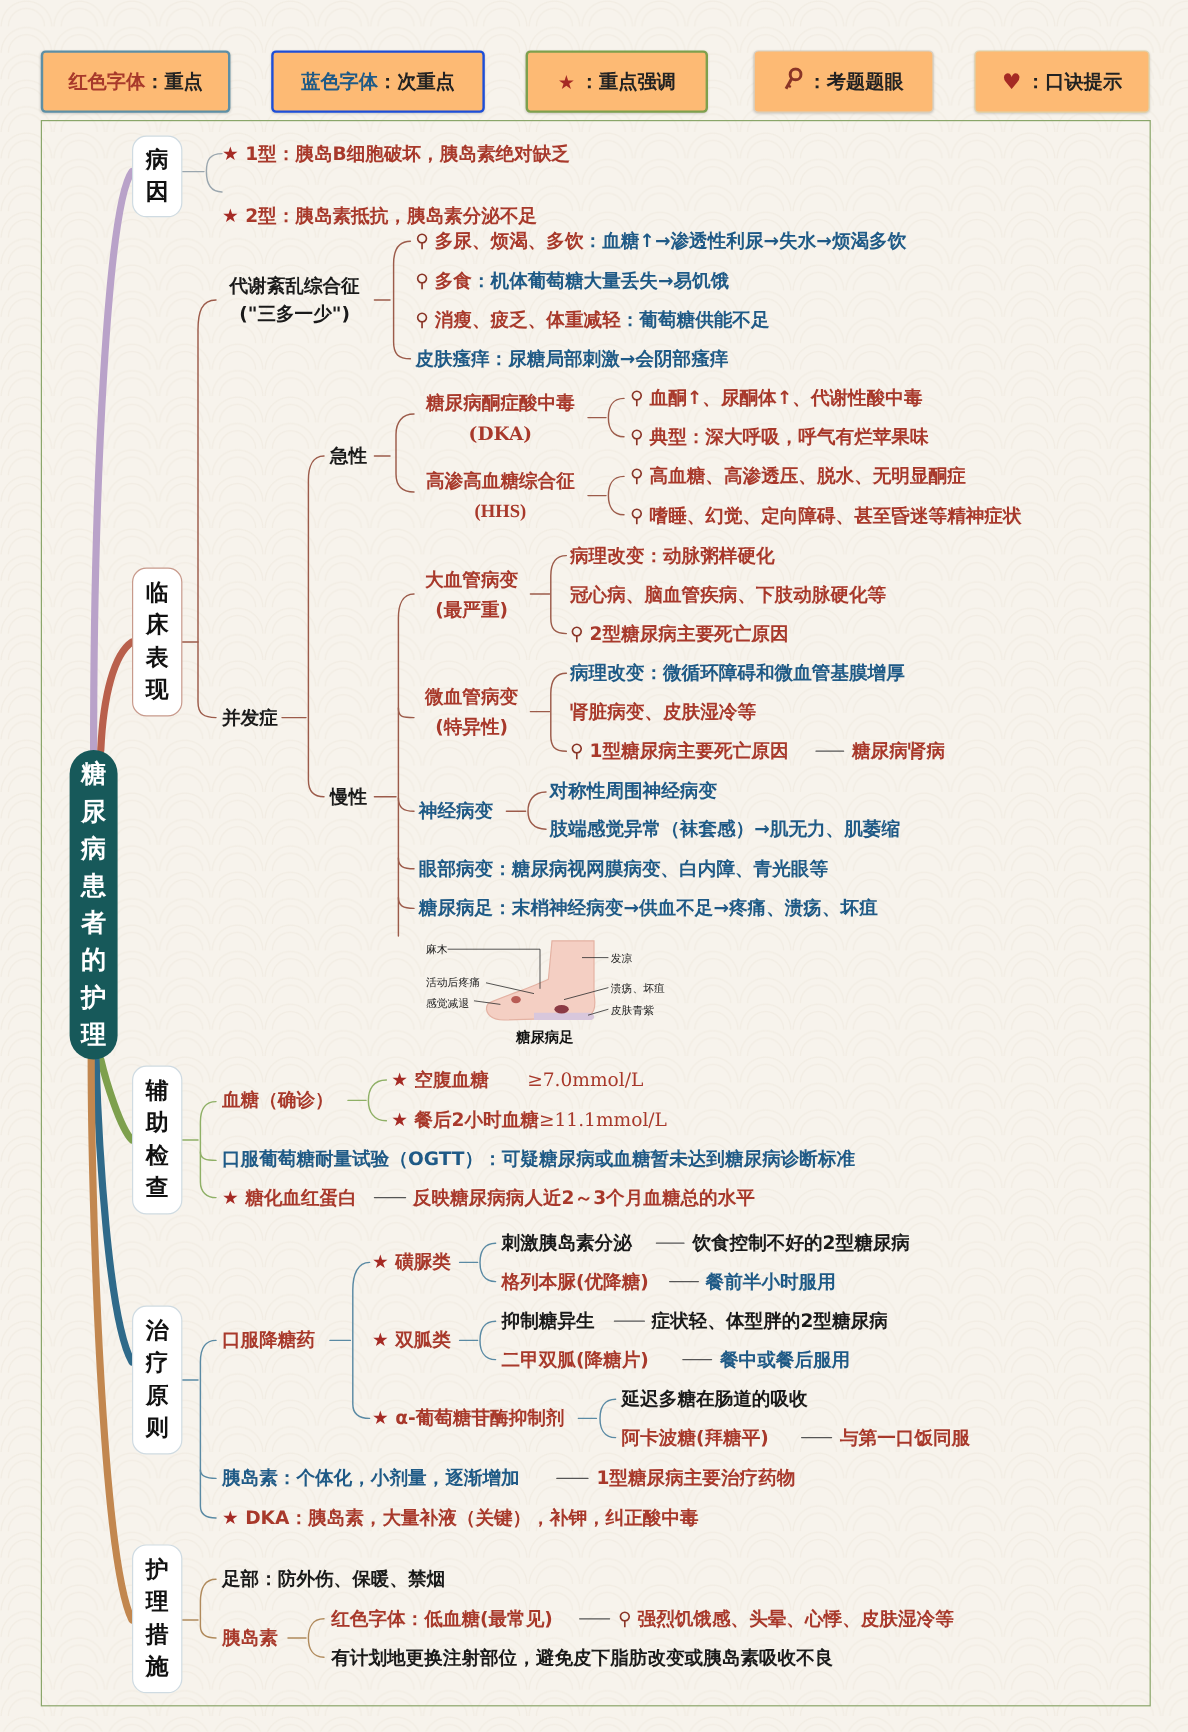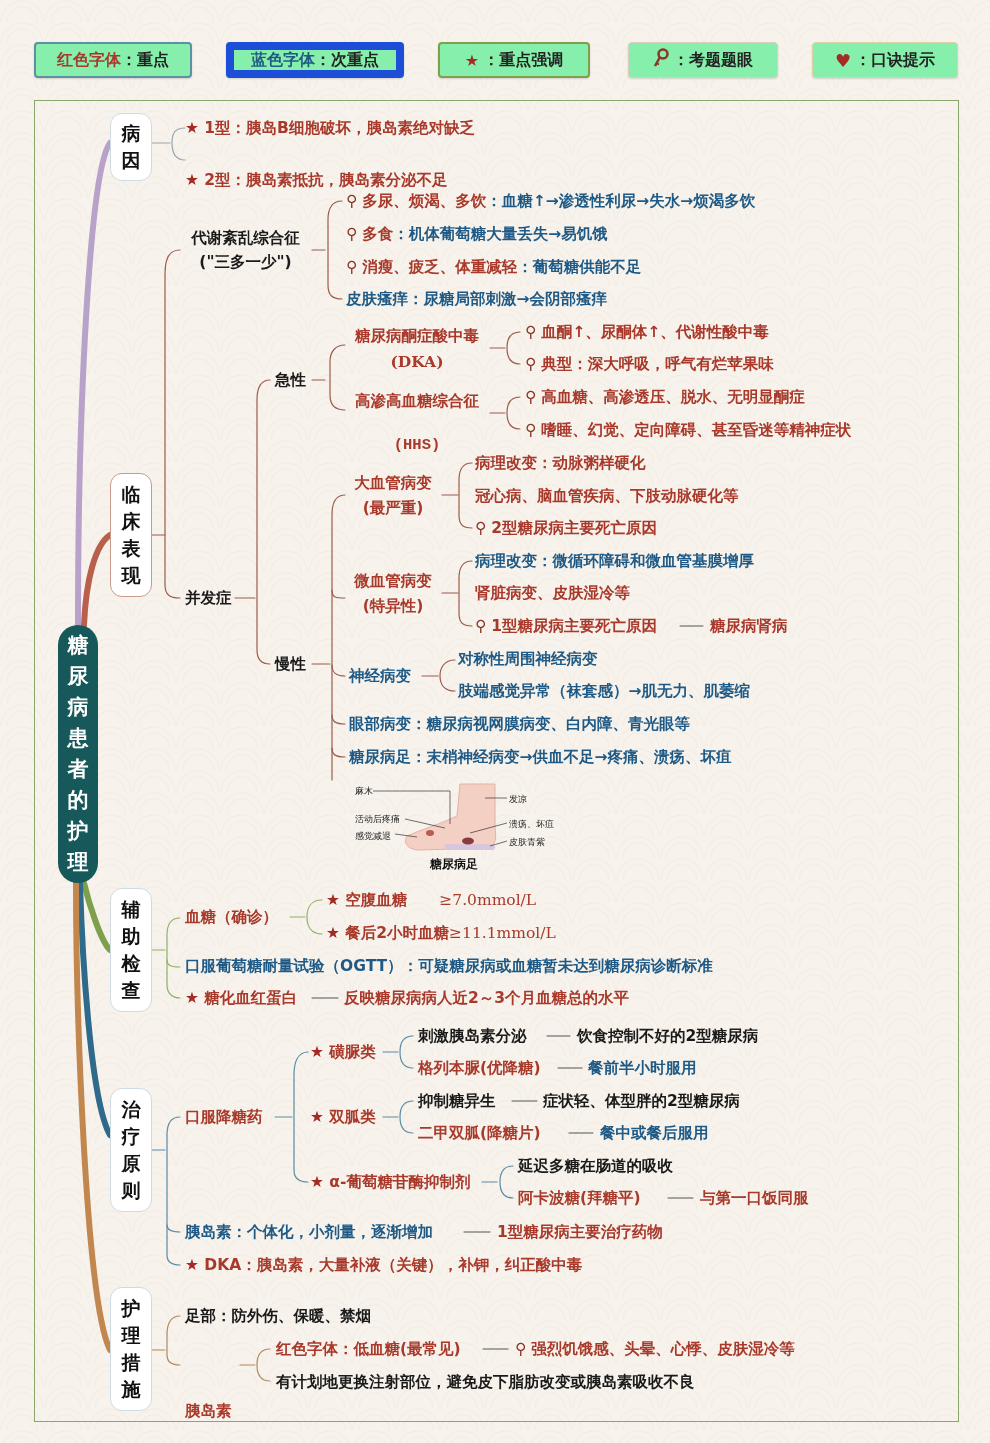--- a/index.html
+++ b/index.html
@@ -10,22 +10,22 @@
     font-weight: bold;
   }
   .bgpattern {
     position: absolute; inset: 0;
     background-image:
       radial-gradient(circle at 50% 100%, transparent 14px, rgba(230,222,208,0.35) 15px, transparent 16px, transparent 20px, rgba(230,222,208,0.35) 21px, transparent 22px);
     background-size: 44px 22px;
     pointer-events: none;
   }
   .legend {
-    position: absolute; top: 42px; height: 36px; box-sizing: border-box;
-    background: #86efac; border-radius: 4px; display: flex; align-items: center;
+    position: absolute; top: 42px; height: 52px; box-sizing: border-box;
+    background: #fdba74; border-radius: 4px; display: flex; align-items: center;
     justify-content: center; font-size: 16px; color: #222;
     box-shadow: 0 1px 2px rgba(0,0,0,0.15);
   }
   .frame {
     position: absolute; left: 34px; top: 100px; width: 925px; height: 1322px;
     border: 1.5px solid #8aa66a; box-sizing: border-box;
   }
   .red { color: #a8392b; }
   .blue { color: #1f5a86; }
   .black { color: #1a1a1a; }
@@ -50,21 +50,21 @@
 </style>
 </head>
 <body>
 
 <div class="bgpattern"></div>
 
 <div class="legend" style="left:34px;width:158px;border:2px solid #5d8fa5;">
   <span class="red">红色字体</span>
     <span>：重点</span>
 </div>
-<div class="legend" style="left:226px;width:178px;border:8px solid #1d4ed8;">
+<div class="legend" style="left:226px;width:178px;border:2px solid #1d4ed8;">
   <span class="blue">蓝色字体</span>
     <span>：次重点</span>
 </div>
 <div class="legend" style="left:438px;width:152px;border:2px solid #7ea04d;">
   <span class="star" style="margin-right:4px;">★</span>
     <span>：重点强调</span>
 </div>
 <div class="legend" style="left:628px;width:150px;border:1.5px solid #d8cfc0;justify-content:center;">
   <span style="margin-right:4px;">
     <svg width="16" height="20" viewBox="0 0 16 20">
@@ -240,21 +240,21 @@
 </div>
 <div class="t red" style="left:525px;top:322px;">
   <span class="key">⚲ </span><span>血酮↑、尿酮体↑、代谢性酸中毒</span>
 </div>
 <div class="t red" style="left:525px;top:354px;">
   <span class="key">⚲ </span><span>典型：深大呼吸，呼气有烂苹果味</span>
 </div>
 
 <div class="t red c" style="left:346px;top:391px;width:142px;">
   <div>高渗高血糖综合征</div>
-  <div style="margin-top:24px;font-family:Liberation Mono, monospace;">(HHS)</div>
+  <div style="margin-top:6px;font-family:Liberation Serif, serif;">(HHS)</div>
 </div>
 <div class="t red" style="left:525px;top:387px;">
   <span class="key">⚲ </span><span>高血糖、高渗透压、脱水、无明显酮症</span>
 </div>
 <div class="t red" style="left:525px;top:420px;">
   <span class="key">⚲ </span><span>嗜睡、幻觉、定向障碍、甚至昏迷等精神症状</span>
 </div>
 
 <div class="t red c" style="left:346px;top:473px;width:94px;">
   <div>大血管病变</div>
@@ -354,20 +354,20 @@
 
 <div class="t blue" style="left:185px;top:1222px;">
   <span>胰岛素：</span><span>个体化，小剂量，逐渐增加</span>
 </div>
 <div class="t red" style="left:497px;top:1222px;">1型糖尿病主要治疗药物</div>
 <div class="t red" style="left:185px;top:1255px;">
   <span class="star">★ </span><span>DKA：</span><span>胰岛素，大量补液（关键），补钾，纠正酸中毒</span>
 </div>
 
 <div class="t black" style="left:185px;top:1306px;">足部：防外伤、保暖、禁烟</div>
-<div class="t red" style="left:185px;top:1355px;margin-top:46px;">胰岛素</div>
+<div class="t red" style="left:185px;top:1355px;">胰岛素</div>
 <div class="t red" style="left:276px;top:1339px;">
   <span>红色字体：</span><span>低血糖(最常见)</span>
 </div>
 <div class="t red" style="left:515px;top:1339px;">
   <span class="key">⚲ </span><span>强烈饥饿感、头晕、心悸、皮肤湿冷等</span>
 </div>
 <div class="t black" style="left:276px;top:1372px;">有计划地更换注射部位，避免皮下脂肪改变或胰岛素吸收不良</div>
 
 </body></html>

